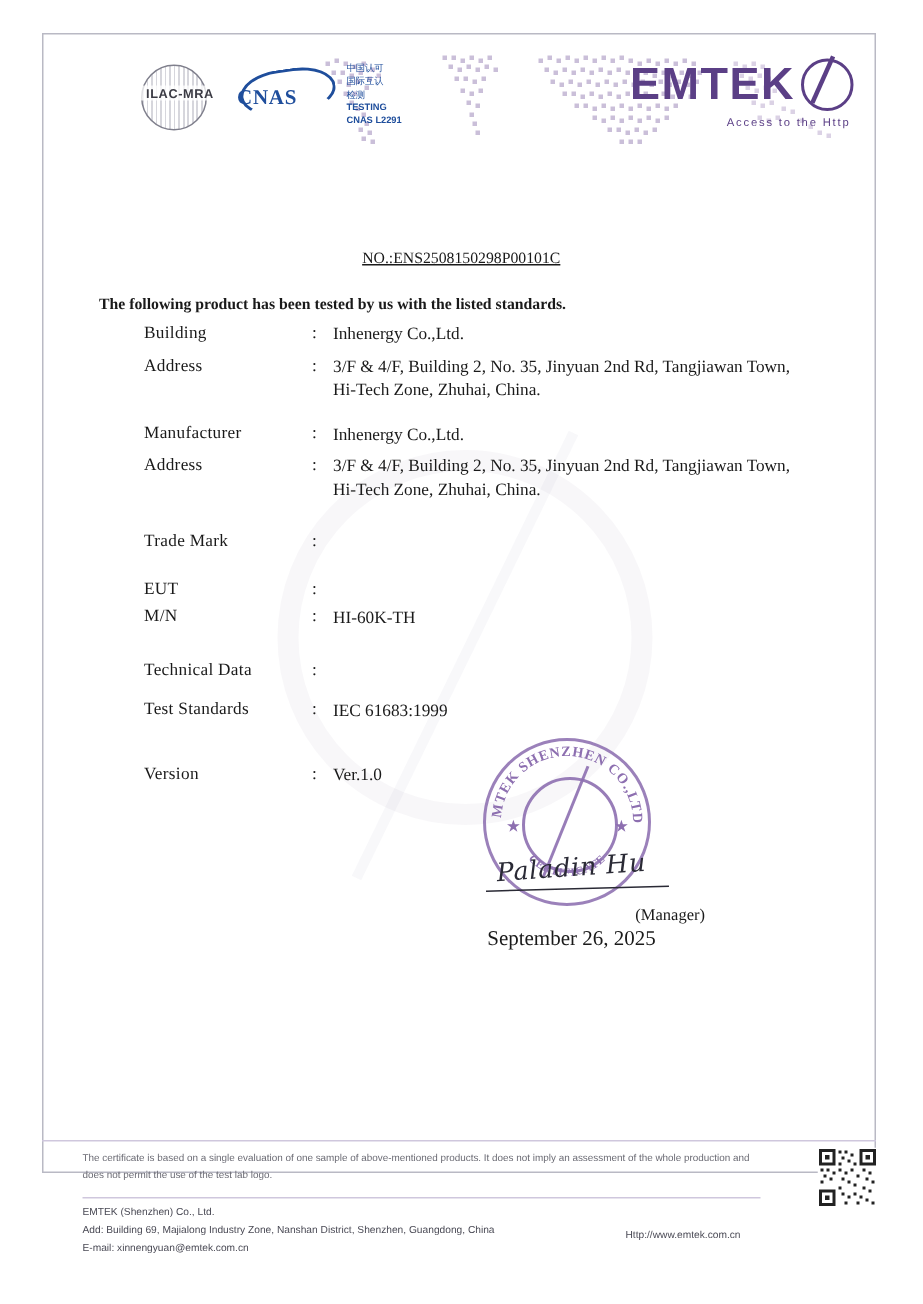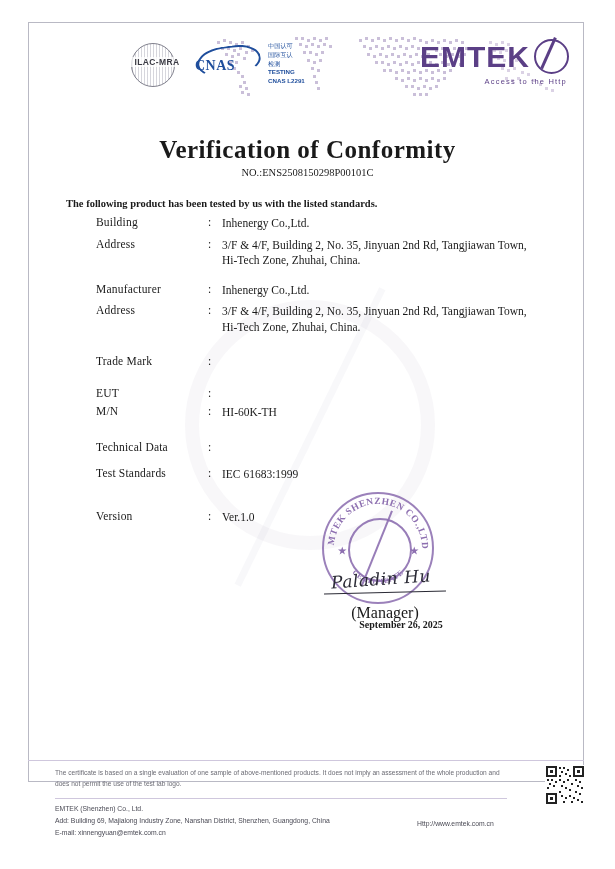--- a/index.html
+++ b/index.html
@@ -83,21 +83,20 @@
     left: 62px;
     top: 18px;
     display: flex;
     align-items: center;
     gap: 9px;
     z-index: 2;
   }
   .ilac {
     width: 58px; height: 46px;
     position: relative;
-    margin-left: 37px;
   }
   .ilac .ring {
     position: absolute;
     left: 3px; top: 2px;
     width: 42px; height: 42px;
     border-radius: 50%;
     border: 1.2px solid #7f7f8c;
     background:
       repeating-linear-gradient(90deg, rgba(120,120,140,.30) 0 1px, transparent 1px 3px);
   }
@@ -203,20 +202,21 @@
     letter-spacing: .5px;
     z-index: 2;
   }
   .cert-no {
     position: absolute;
     left: 0; top: 167px;
     width: 615px;
     text-align: center;
     font-size: 10.5px;
     z-index: 2;
+    text-decoration: underline;
   }
   .intro {
     position: absolute;
     left: 66px;
     top: 198px;
     font-size: 10.5px;
     z-index: 2;
     font-weight: bold;
   }
 
@@ -313,33 +313,32 @@
     height: 1px;
     background: #2a2a35;
     z-index: 4;
     transform: rotate(-1.5deg);
   }
   .manager {
     position: absolute;
     left: 300px;
     top: 604px;
     width: 170px;
-    text-align: center;
-    font-size: 16px;
+    text-align: right;
+    font-size: 11px;
     z-index: 4;
   }
   .sigdate {
     position: absolute;
-    left: 316px;
+    left: 296px;
     top: 619px;
     width: 170px;
     text-align: center;
-    font-size: 10px;
+    font-size: 14px;
     z-index: 4;
-    font-weight: bold;
   }
   .foot-rule {
     position: absolute;
     left: 28px;
     top: 760px;
     width: 556px;
     height: 1px;
     background: #cfc7dd;
   }
   .disclaimer {
@@ -602,21 +601,20 @@
 
     <div class="emtek">
       <div class="emtek-word">
         <span class="w">EMTEK</span>
         <span class="emtek-mark"></span>
       </div>
       <div class="emtek-tag">Access to the Http</div>
     </div>
   </div>
 
-  <div class="title">Verification  of Conformity</div>
   <div class="cert-no">NO.:ENS2508150298P00101C</div>
   <div class="intro">The following product has been tested by us with the listed standards.</div>
 
   <div class="fields">
 
     <div class="row">
       <div class="label">Building</div>
       <div class="colon">:</div>
       <div class="value">Inhenergy  Co.,Ltd.</div>
     </div>

